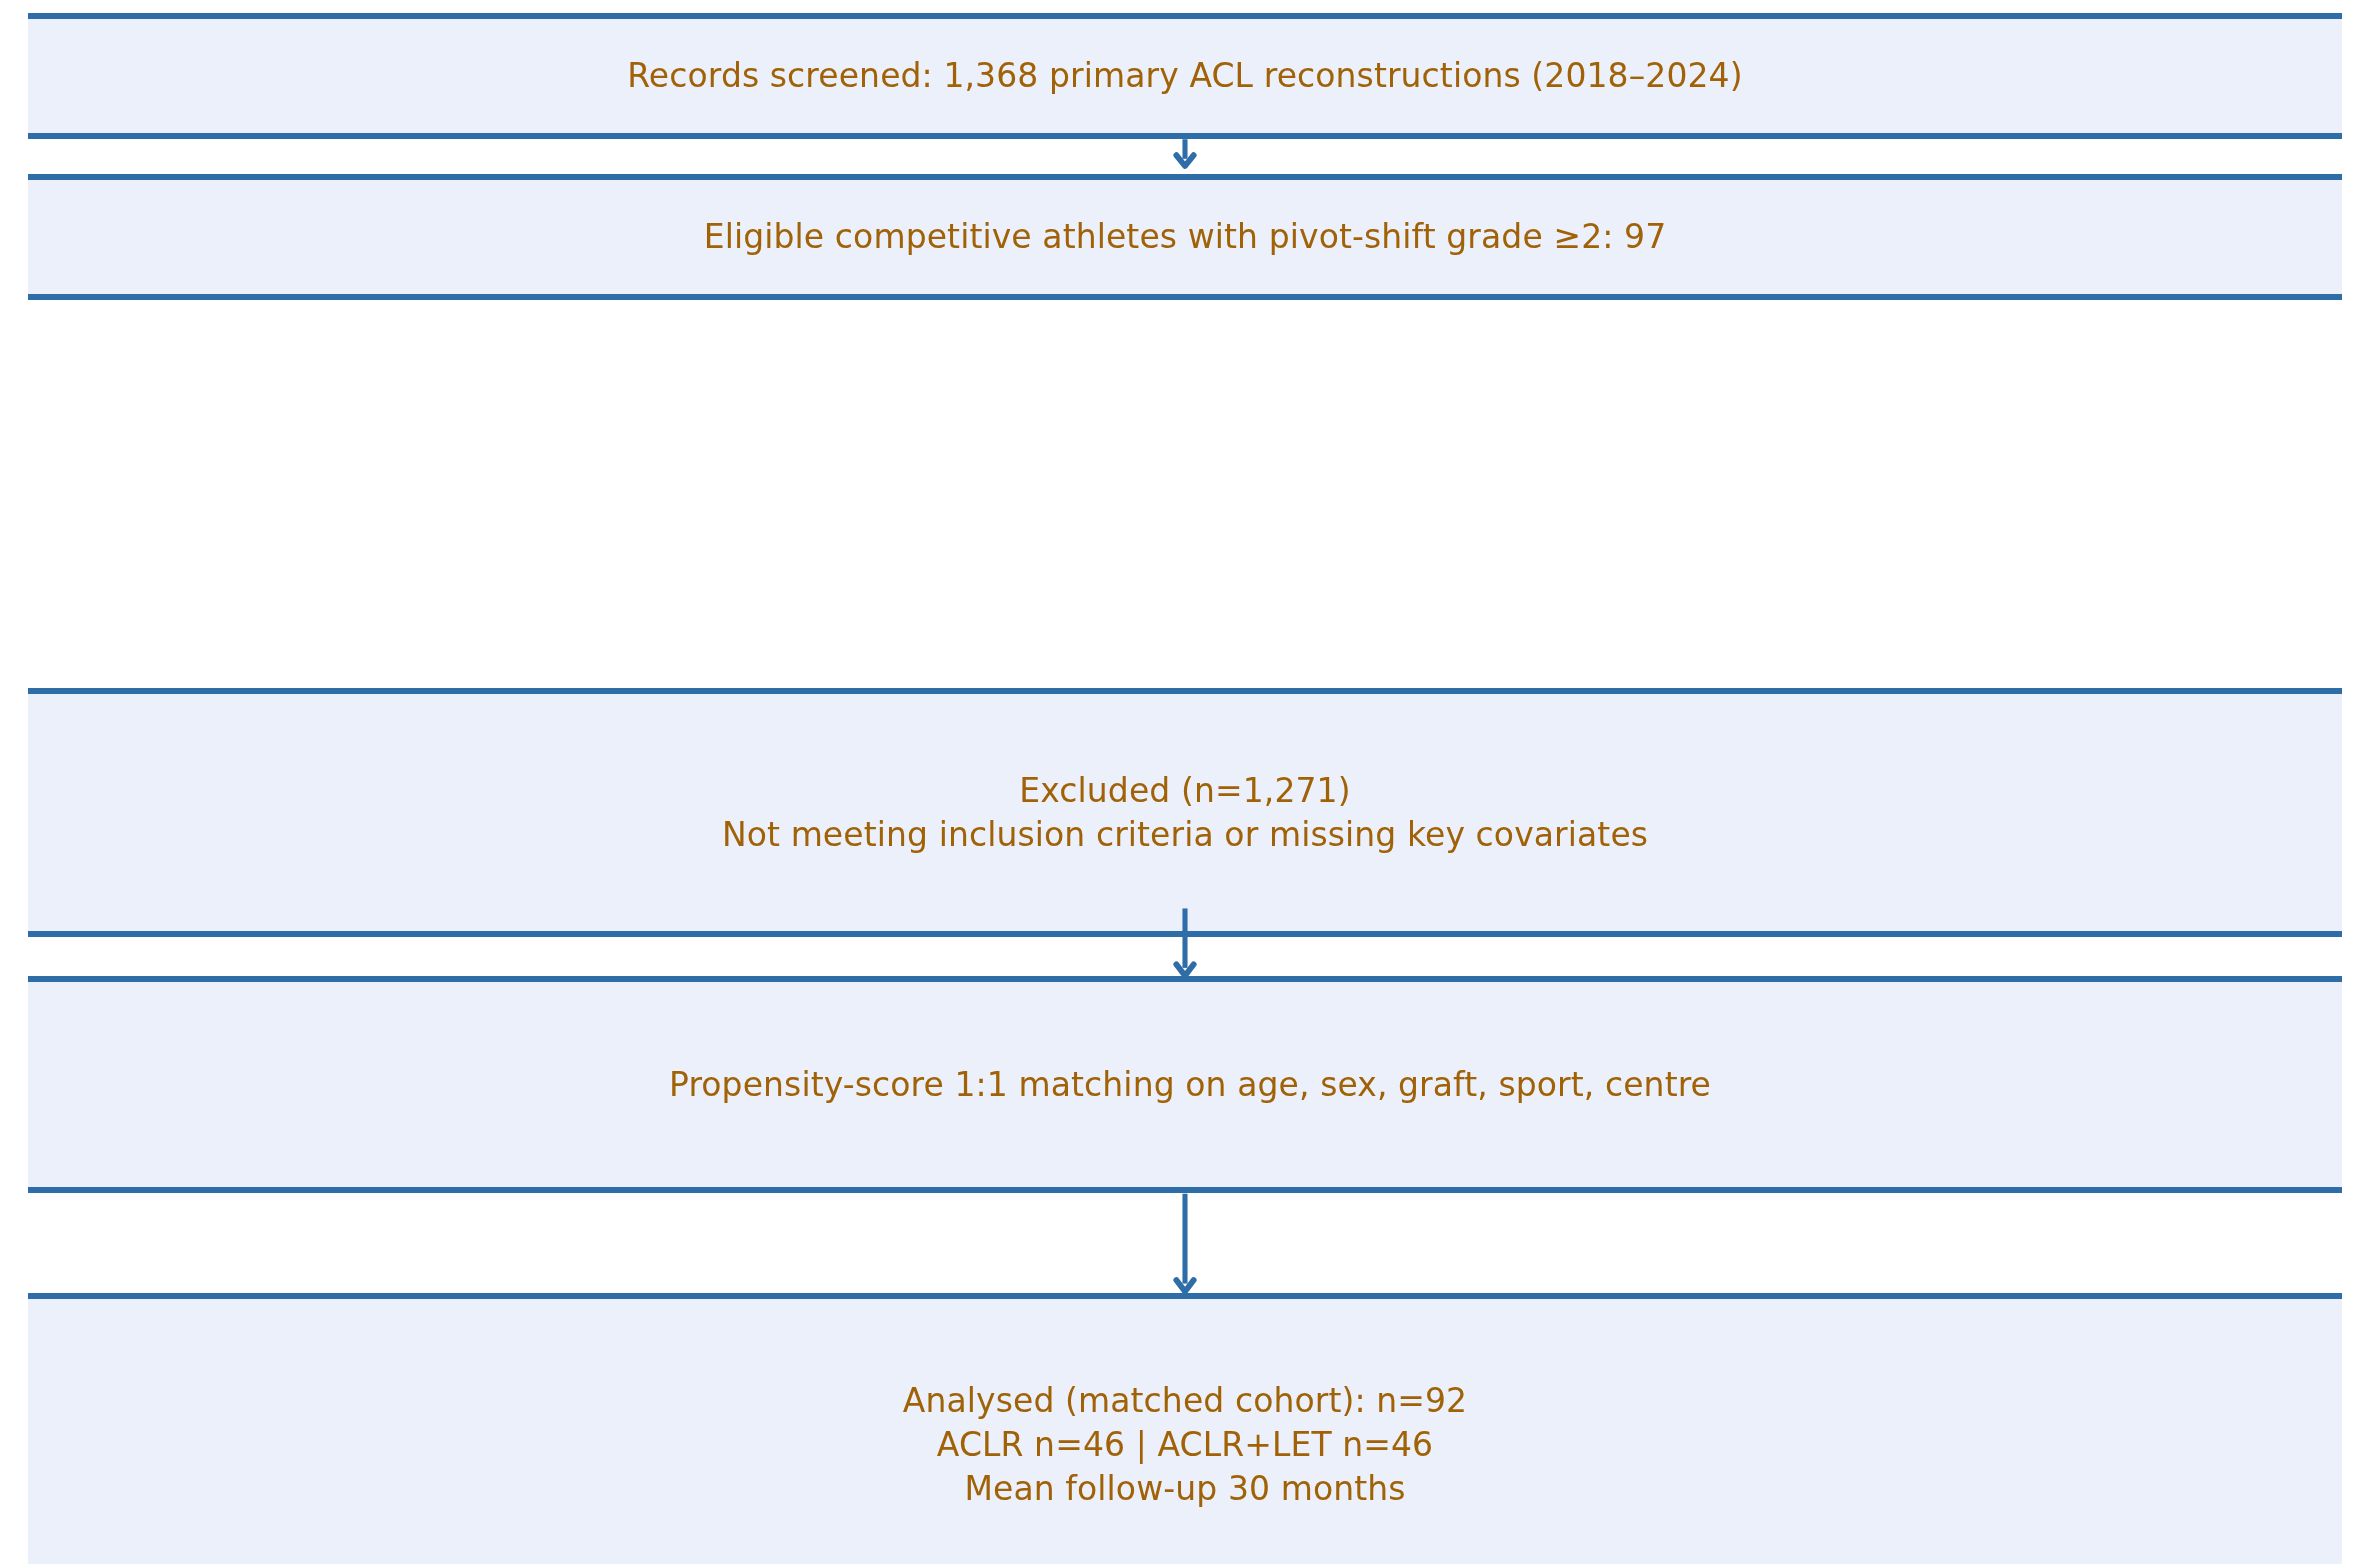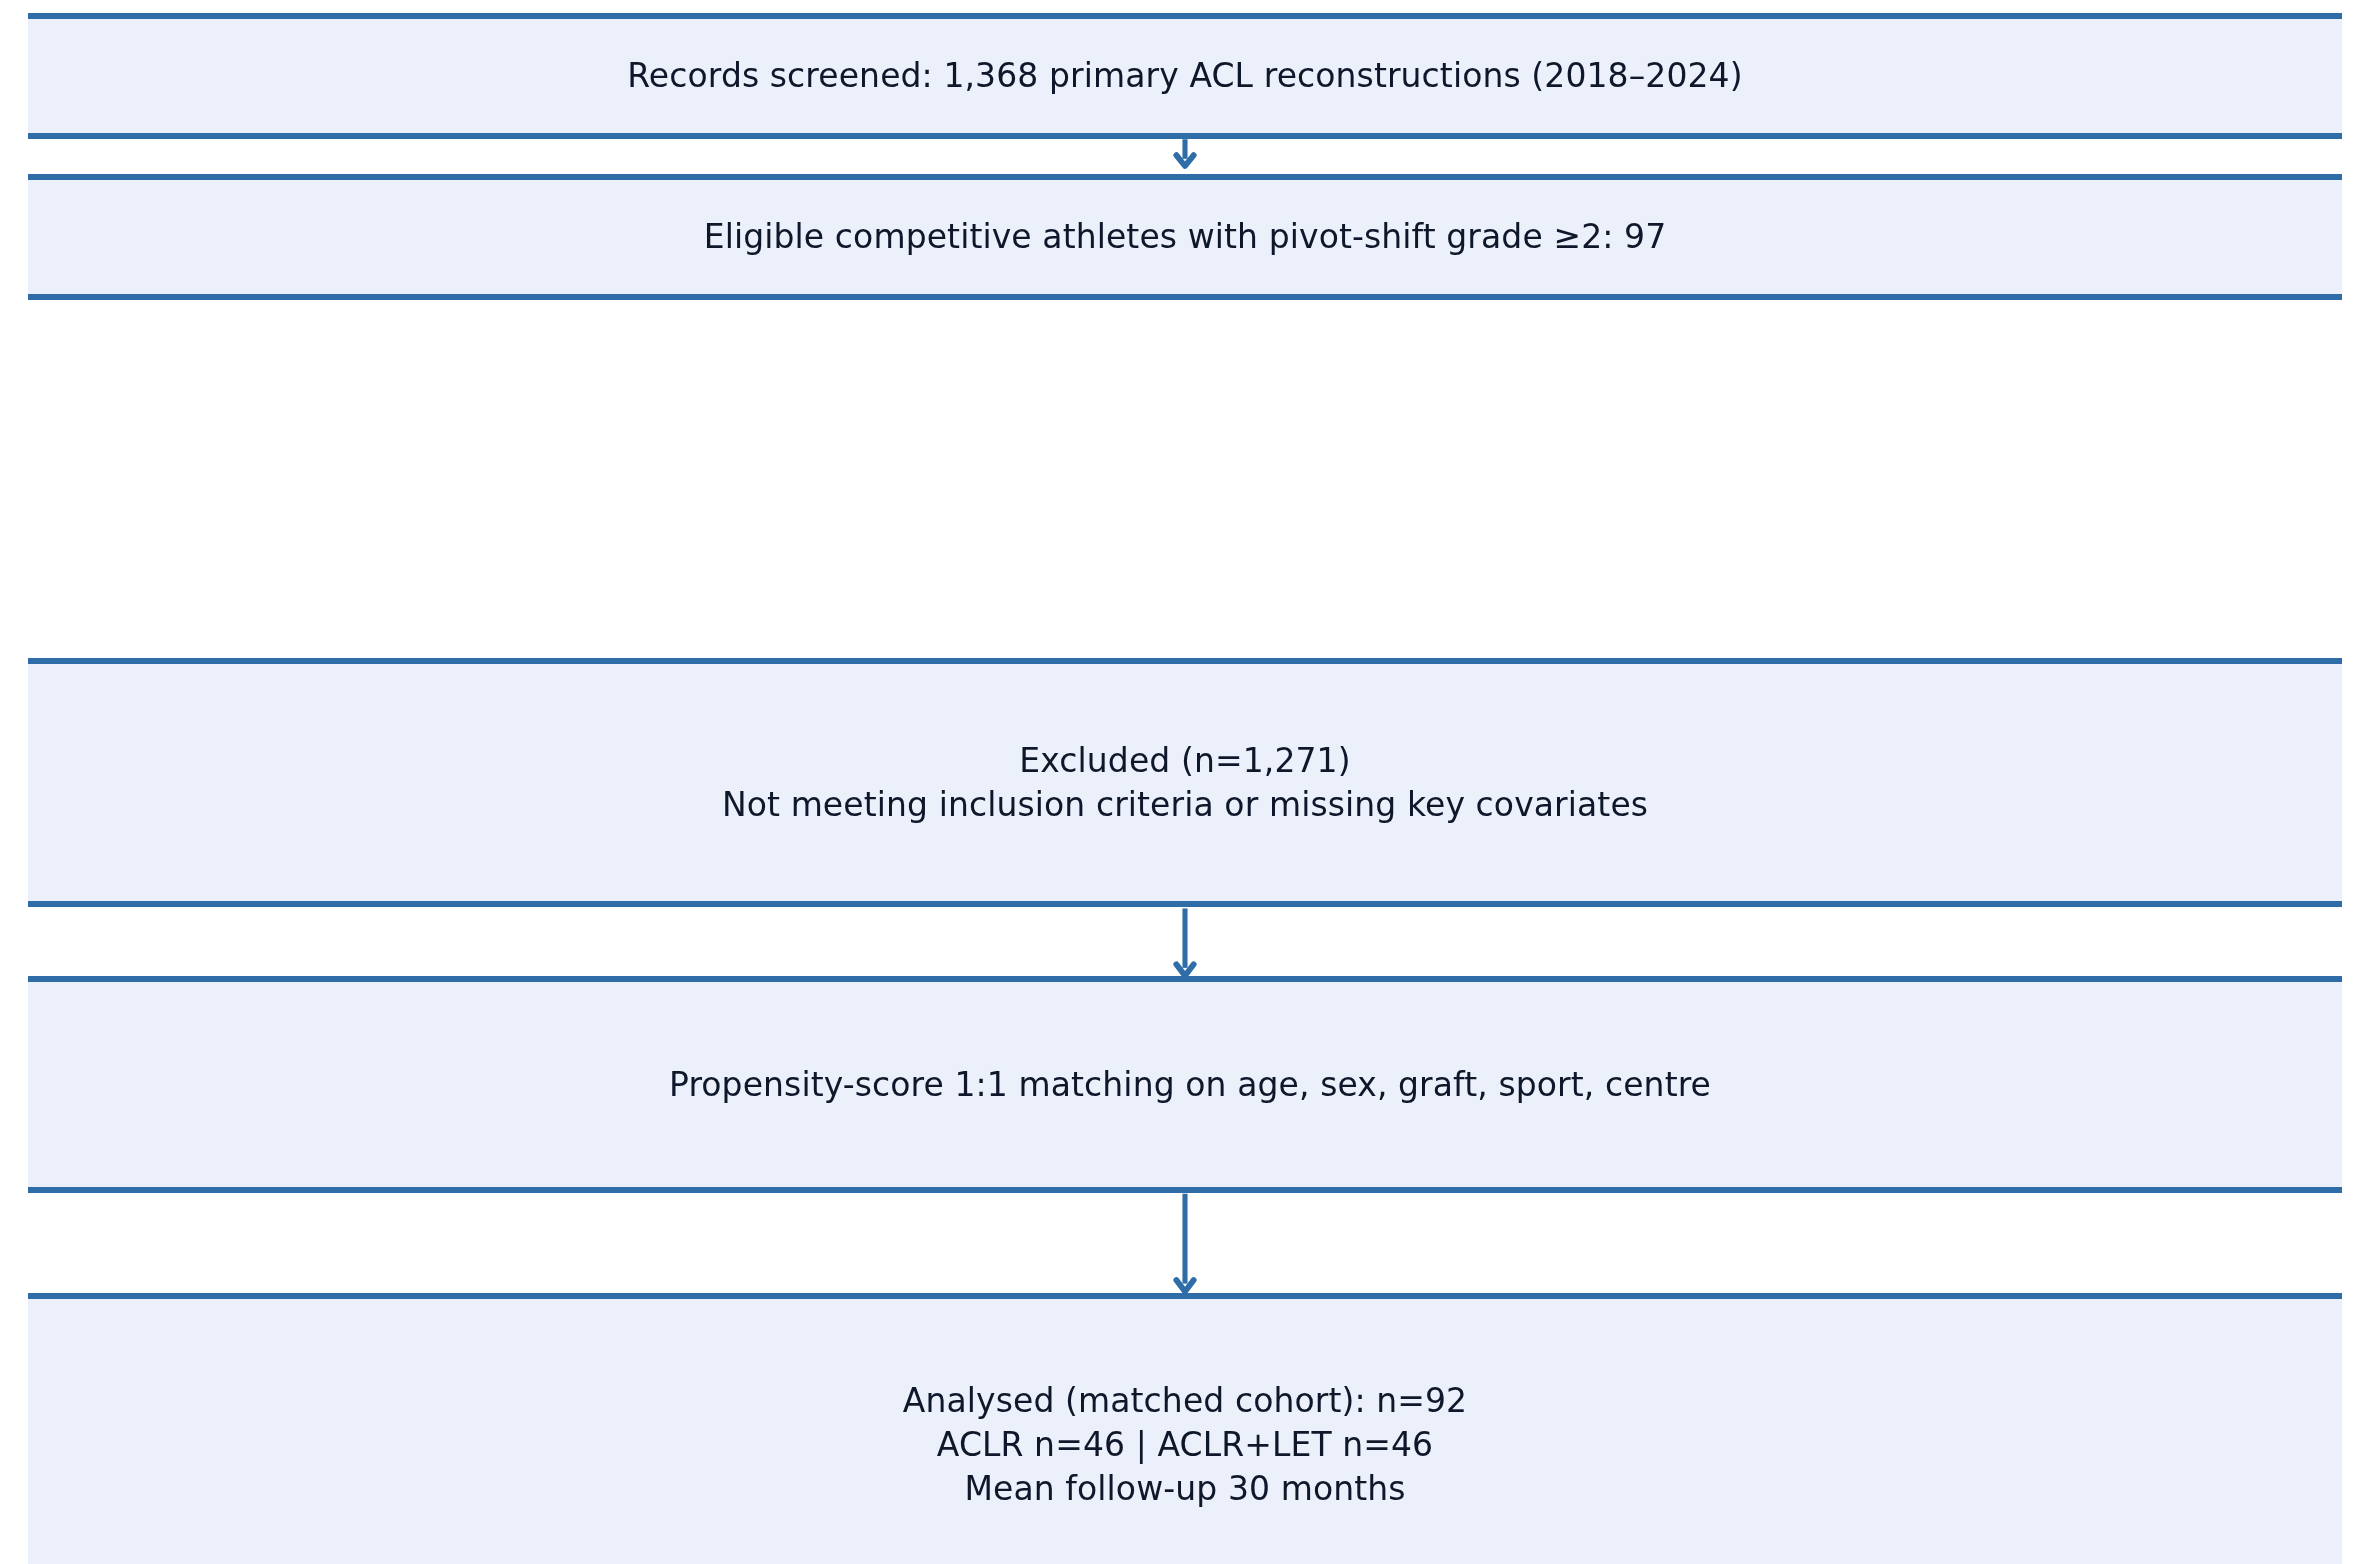--- a/index.html
+++ b/index.html
@@ -26,37 +26,37 @@
     width: 2314px;
     box-sizing: border-box;
     background: #ebf0fa;
     border-top: 6.6px solid #2e6da8;
     border-bottom: 6.6px solid #2e6da8;
     display: flex;
     align-items: center;
     justify-content: center;
   }
   .flow-box-text {
-    color: #0f172a;
+    color: #a16207;
     font-size: 33px;
     line-height: 1.33;
     text-align: center;
     white-space: pre-line;
     letter-spacing: 0.1px;
   }
 
   
   #box-screened   { top: 13px;   height: 126px; }
   #box-eligible   { top: 174px;  height: 126px; }
   #box-excluded   { top: 658px;  height: 249px; }
   #box-matching   { top: 976px; height: 126px; padding-left: 10px; }
   #box-analysed   { top: 1295px; height: 249px; }
 
   
-  #box-excluded   { top: 658px;  height: 249px; }
+  #box-excluded   { top: 688px;  height: 249px; }
   #box-matching   { top: 976px; height: 217px; }
   #box-analysed   { top: 1293px; height: 304px; }
 
   
   .flow-arrow {
     position: absolute;
     left: 1185px;           
     width: 29px;
     transform: translateX(-50%);
     pointer-events: none;

